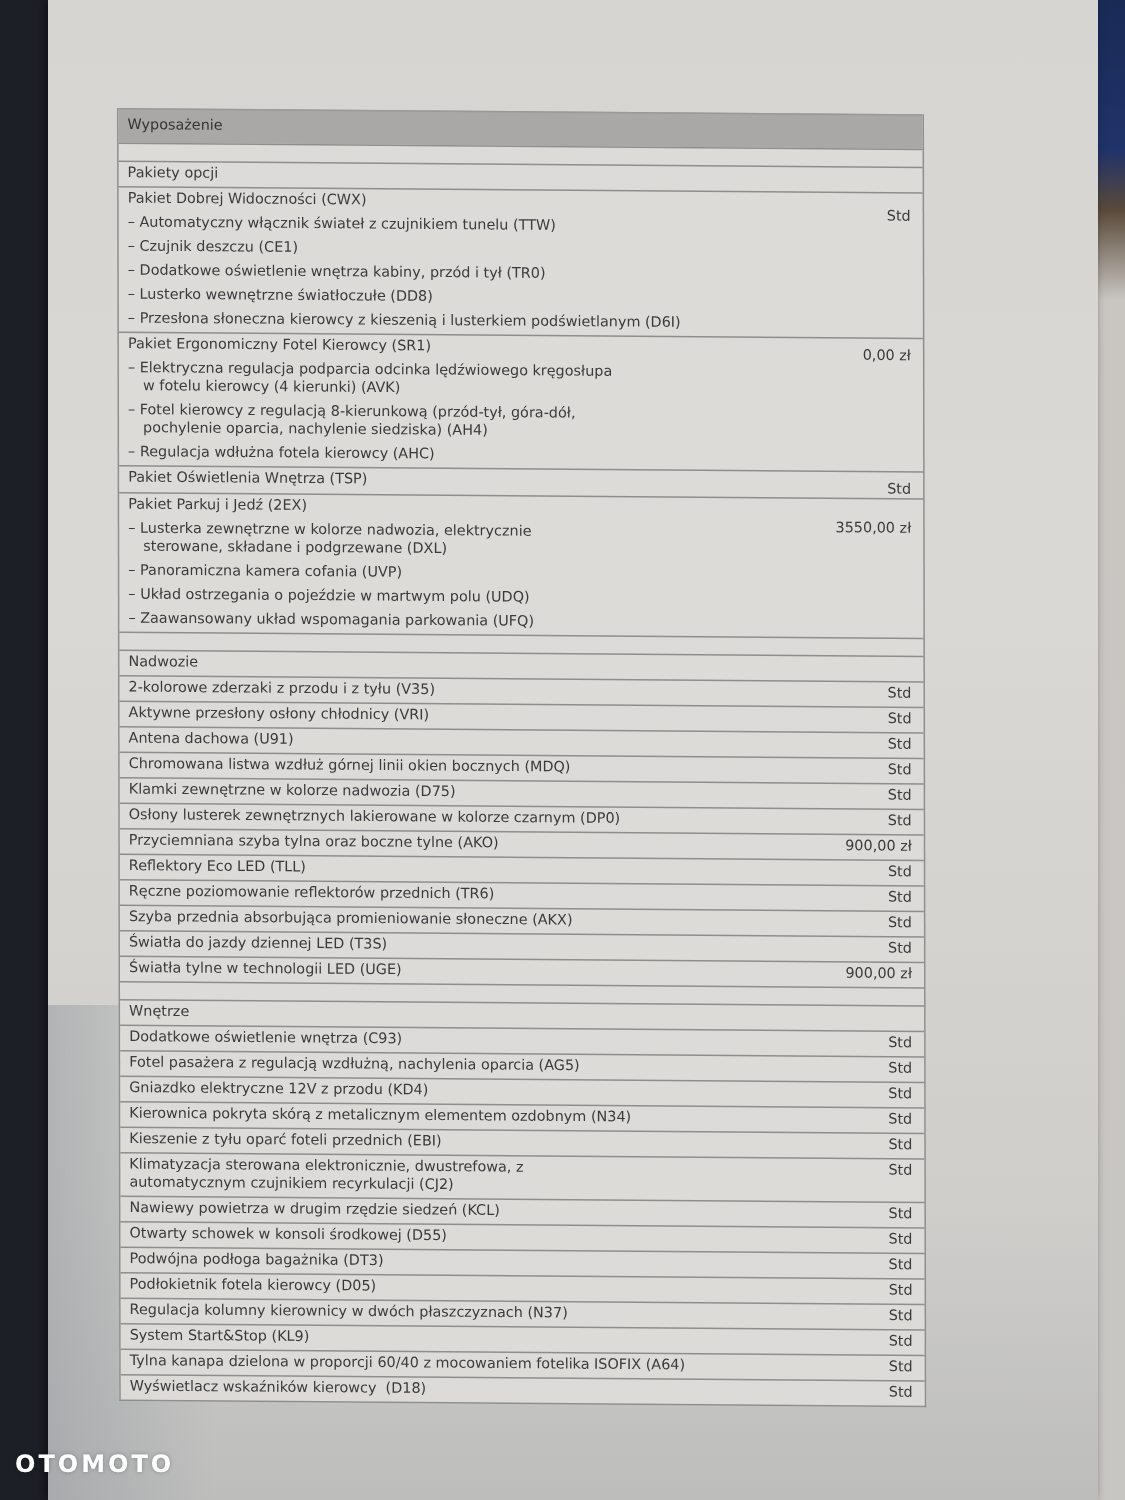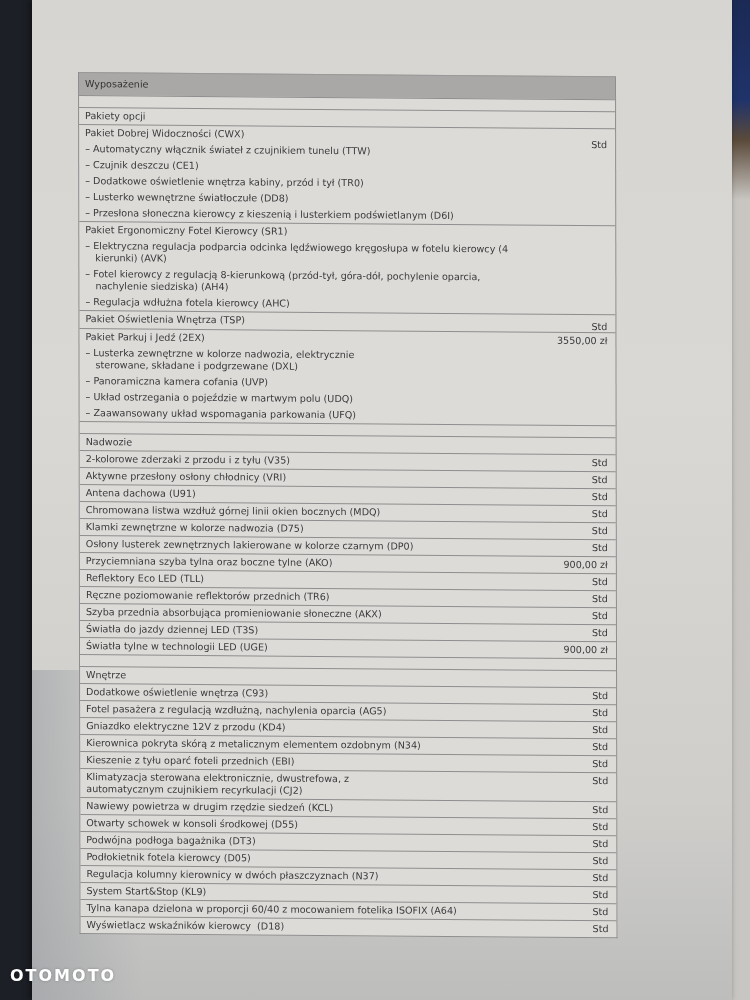--- a/index.html
+++ b/index.html
@@ -108,38 +108,39 @@
       <div class="val" style="padding-top:10px">Std</div>
     </div>
 
     <div class="pkg">
       <div class="body">
         <div class="title">Pakiet Ergonomiczny Fotel Kierowcy (SR1)</div>
         <div class="sub wrap" style="padding-right:90px">– Elektryczna regulacja podparcia odcinka lędźwiowego kręgosłupa w fotelu kierowcy (4 kierunki) (AVK)</div>
         <div class="sub wrap" style="padding-right:110px">– Fotel kierowcy z regulacją 8-kierunkową (przód-tył, góra-dół, pochylenie oparcia, nachylenie siedziska) (AH4)</div>
         <div class="sub">– Regulacja wdłużna fotela kierowcy (AHC)</div>
       </div>
+      <div class="val" style="padding-top:6px">0,00 zł</div>
     </div>
 
     <div class="pkg">
       <div class="body">
         <div class="title">Pakiet Oświetlenia Wnętrza (TSP)</div>
       </div>
       <div class="val" style="padding-top:6px">Std</div>
     </div>
 
     <div class="pkg">
       <div class="body">
         <div class="title">Pakiet Parkuj i Jedź (2EX)</div>
         <div class="sub wrap" style="padding-right:140px">– Lusterka zewnętrzne w kolorze nadwozia, elektrycznie sterowane, składane i podgrzewane (DXL)</div>
         <div class="sub">– Panoramiczna kamera cofania (UVP)</div>
         <div class="sub">– Układ ostrzegania o pojeździe w martwym polu (UDQ)</div>
         <div class="sub">– Zaawansowany układ wspomagania parkowania (UFQ)</div>
       </div>
-      <div class="val" style="padding-top:2px">3550,00 zł</div>
+      <div class="val" style="padding-top:14px">3550,00 zł</div>
     </div>
 
     <div class="row spacer">
         <span class="name"></span>
       </div>
 
     <div class="row section">
       <span class="name">Nadwozie</span>
     </div>
     <div class="row">

